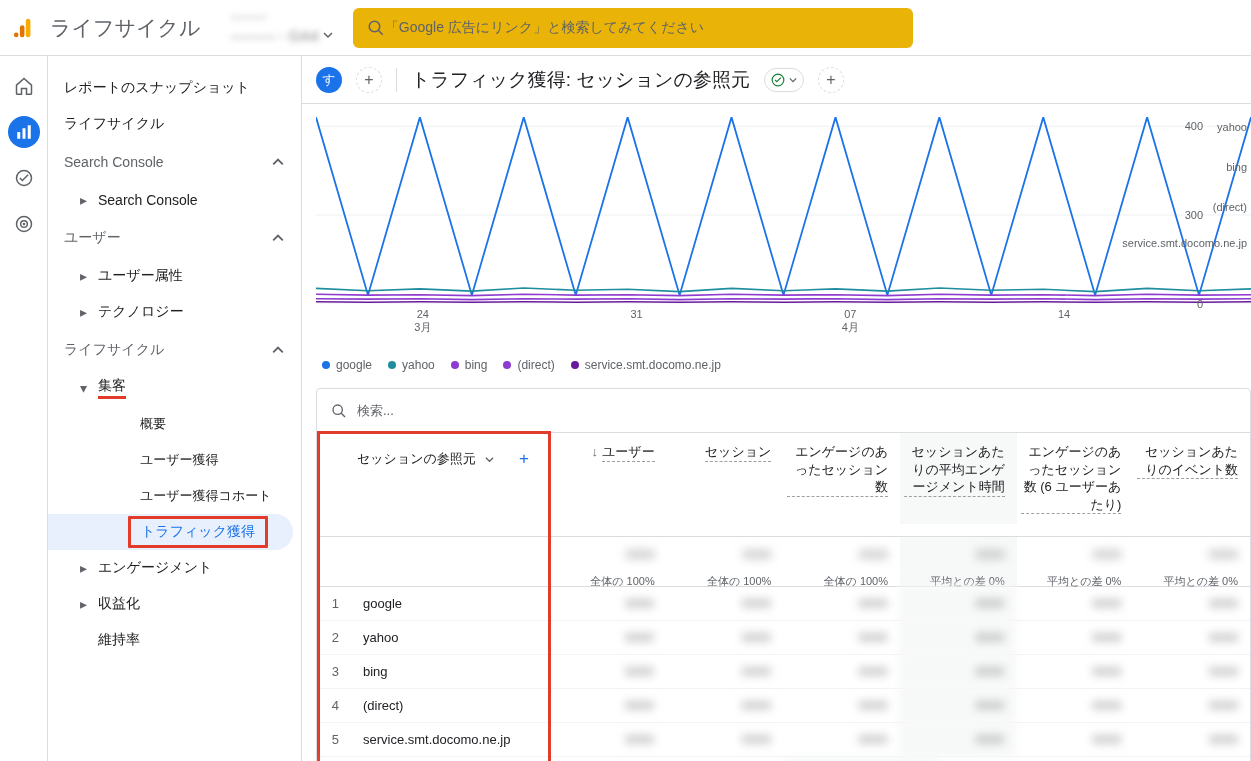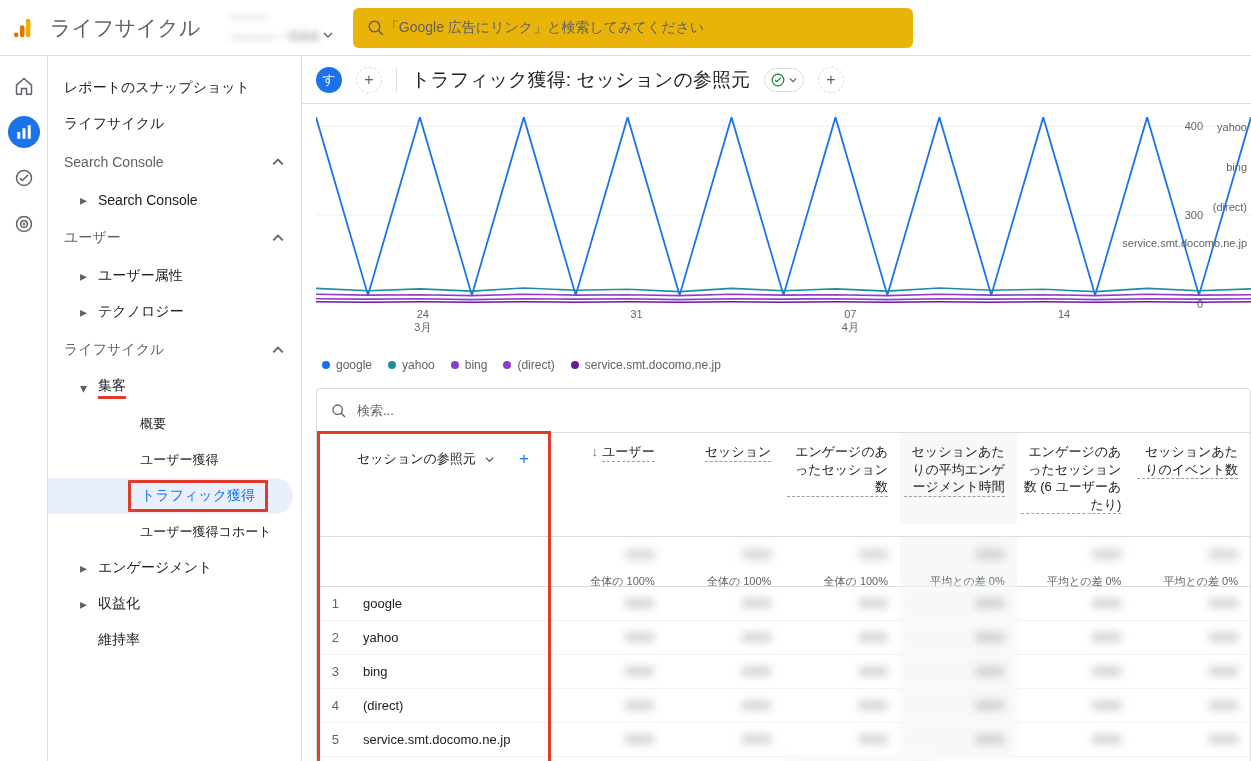--- a/index.html
+++ b/index.html
@@ -179,24 +179,24 @@
       <svg class="caret" width="12" height="12" viewBox="0 0 10 10">
           <path d="M1 7l4-4 4 4" stroke="#5f6368" stroke-width="1.5" fill="none"></path>
         </svg>
     </div>
     <div class="nav-item nav-sub">
         <span class="caret">▾</span>
         <span class="red-underline">集客</span>
       </div>
     <div class="nav-item nav-sub3" style="padding-left:92px">概要</div>
     <div class="nav-item nav-sub3" style="padding-left:92px">ユーザー獲得</div>
+    <div class="nav-item nav-sub3" style="padding-left:92px">ユーザー獲得コホート</div>
     <div class="nav-item current" style="padding-left:0;margin-left:0">
       <span class="red-box" style="margin-left:80px">トラフィック獲得</span>
     </div>
-    <div class="nav-item nav-sub3" style="padding-left:92px">ユーザー獲得コホート</div>
     <div class="nav-item nav-sub">
         <span class="caret">▸</span>
         <span>エンゲージメント</span>
       </div>
     <div class="nav-item nav-sub">
         <span class="caret">▸</span>
         <span>収益化</span>
       </div>
     <div class="nav-item nav-sub" style="padding-left:50px">維持率</div>
   </div>

